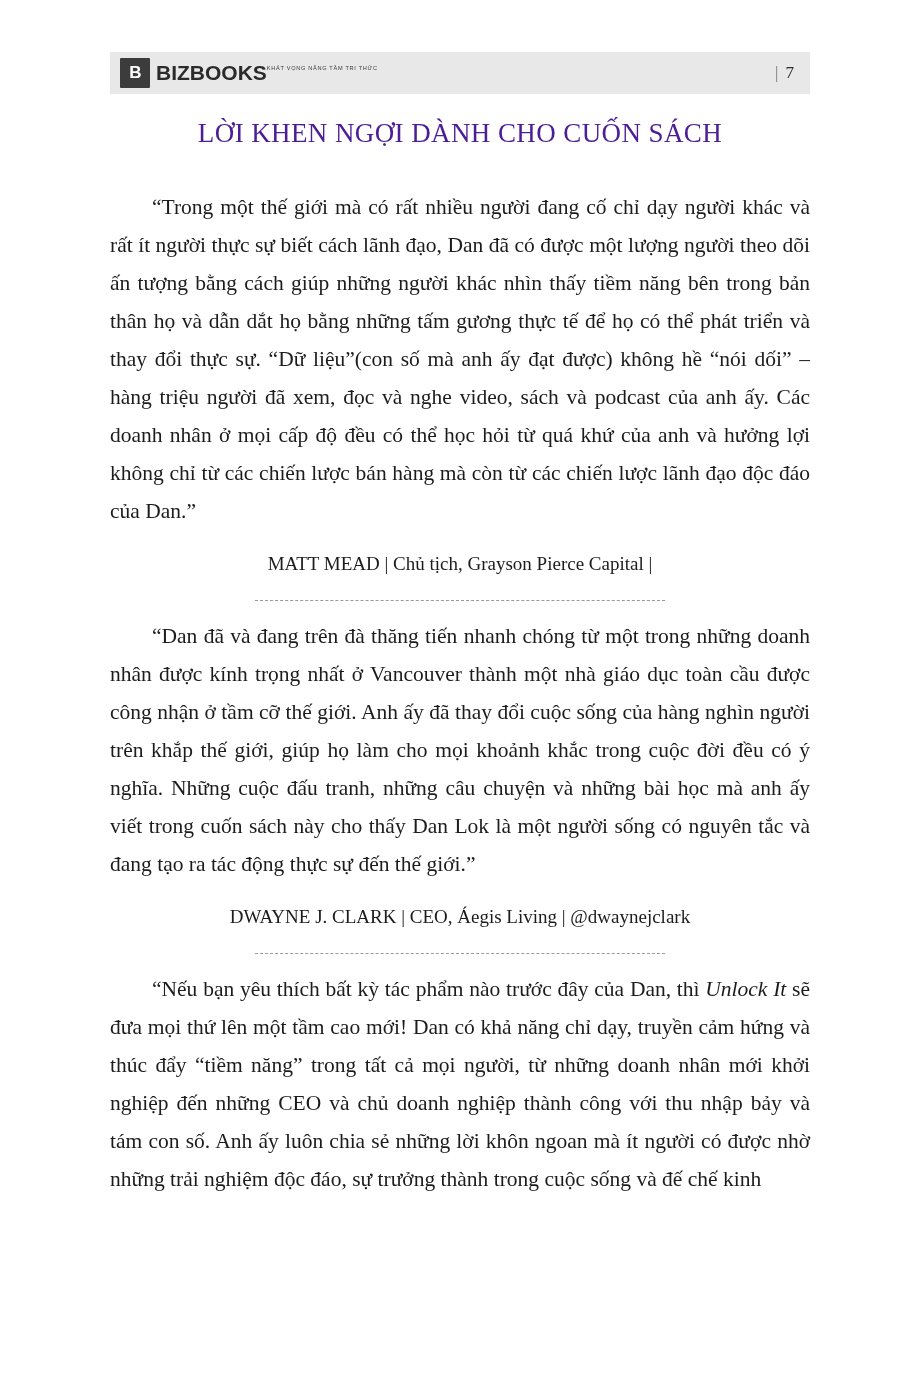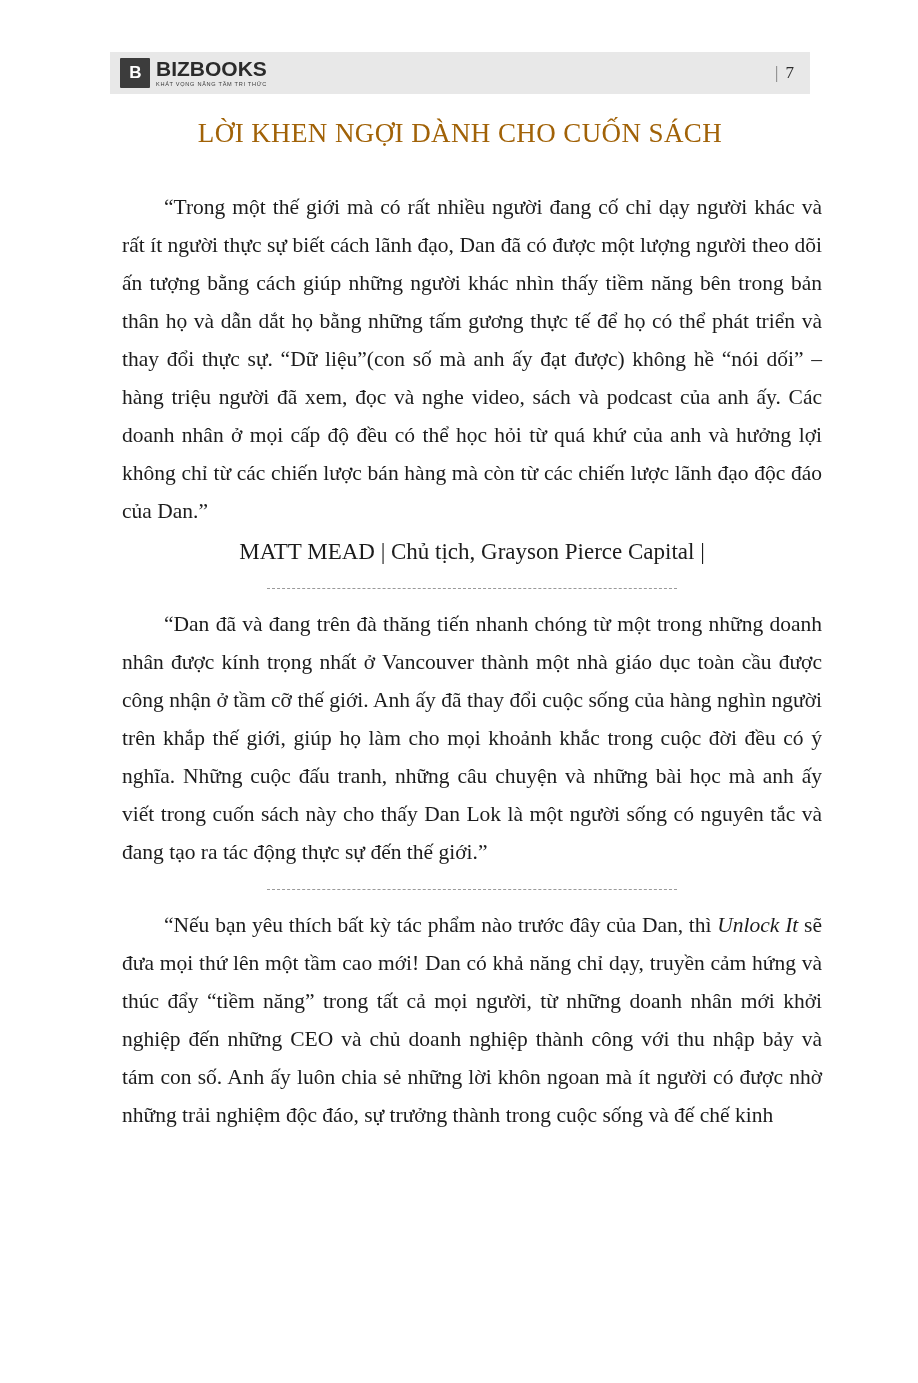--- a/index.html
+++ b/index.html
@@ -50,21 +50,21 @@
     font-weight: bold;
     font-size: 17px;
     line-height: 30px;
     text-align: center;
     letter-spacing: -1px;
     border-radius: 1px;
   }
   .logo-text {
     margin-left: 6px;
     display: flex;
-    flex-direction: column;
+    flex-direction: row;
     justify-content: space-between;
   }
   .logo-name {
     font-family: "Liberation Sans", sans-serif;
     font-weight: bold;
     font-size: 21px;
     line-height: 20px;
     color: #2b2b2b;
     letter-spacing: 0px;
   }
@@ -92,46 +92,46 @@
 
   
   .doc-title {
     position: absolute;
     left: 110px;
     top: 118px;
     width: 700px;
     text-align: center;
     font-size: 27px;
     letter-spacing: 0.4px;
-    color: #a16207;
+    color: #4c1d95;
   }
 
   
   .content {
     position: absolute;
-    left: 122px;
+    left: 110px;
     top: 188px;
     width: 700px;
   }
 
   .para {
     font-size: 21.5px;
     line-height: 38px;
     text-align: justify;
     text-justify: inter-word;
     margin: 0 0 0 0;
     text-indent: 42px;
     color: #1c1c1c;
   }
 
   .attribution {
-    font-size: 23px;
+    font-size: 19px;
     line-height: 36px;
     text-align: center;
-    margin-top: 4px;
+    margin-top: 16px;
     color: #1c1c1c;
   }
   .attribution .line2 { display: block; }
 
   .divider {
     width: 410px;
     margin: 18px auto 16px auto;
     border-top: 1.3px dashed #9a9a9a;
     height: 0;
   }
@@ -166,20 +166,23 @@
     <div class="quote-block">
       <p class="para">“Trong một thế giới mà có rất nhiều người đang cố chỉ dạy người khác và rất ít người thực sự biết cách lãnh đạo, Dan đã có được một lượng người theo dõi ấn tượng bằng cách giúp những người khác nhìn thấy tiềm năng bên trong bản thân họ và dẫn dắt họ bằng những tấm gương thực tế để họ có thể phát triển và thay đổi thực sự. “Dữ liệu”(con số mà anh ấy đạt được) không hề “nói dối” – hàng triệu người đã xem, đọc và nghe video, sách và podcast của anh ấy. Các doanh nhân ở mọi cấp độ đều có thể học hỏi từ quá khứ của anh và hưởng lợi không chỉ từ các chiến lược bán hàng mà còn từ các chiến lược lãnh đạo độc đáo của Dan.”</p>
       <div class="attribution">
         <span>MATT MEAD | Chủ tịch, Grayson Pierce Capital |</span>
       </div>
       <div class="divider"></div>
     </div>
 
     <div class="quote-block">
       <p class="para">“Dan đã và đang trên đà thăng tiến nhanh chóng từ một trong những doanh nhân được kính trọng nhất ở Vancouver thành một nhà giáo dục toàn cầu được công nhận ở tầm cỡ thế giới. Anh ấy đã thay đổi cuộc sống của hàng nghìn người trên khắp thế giới, giúp họ làm cho mọi khoảnh khắc trong cuộc đời đều có ý nghĩa. Những cuộc đấu tranh, những câu chuyện và những bài học mà anh ấy viết trong cuốn sách này cho thấy Dan Lok là một người sống có nguyên tắc và đang tạo ra tác động thực sự đến thế giới.”</p>
+      <div class="attribution">
+        <span>DWAYNE J. CLARK | CEO, Áegis Living | @dwaynejclark</span>
+      </div>
       <div class="divider"></div>
     </div>
 
     <div class="quote-block">
       <p class="para"><span>“Nếu bạn yêu thích bất kỳ tác phẩm nào trước đây của Dan, thì </span><em>Unlock It</em><span> sẽ đưa mọi thứ lên một tầm cao mới! Dan có khả năng chỉ dạy, truyền cảm hứng và thúc đẩy “tiềm năng” trong tất cả mọi người, từ những doanh nhân mới khởi nghiệp đến những CEO và chủ doanh nghiệp thành công với thu nhập bảy và tám con số. Anh ấy luôn chia sẻ những lời khôn ngoan mà ít người có được nhờ những trải nghiệm độc đáo, sự trưởng thành trong cuộc sống và đế chế kinh</span></p>
     </div>
 
   </div>
 </div>
 

